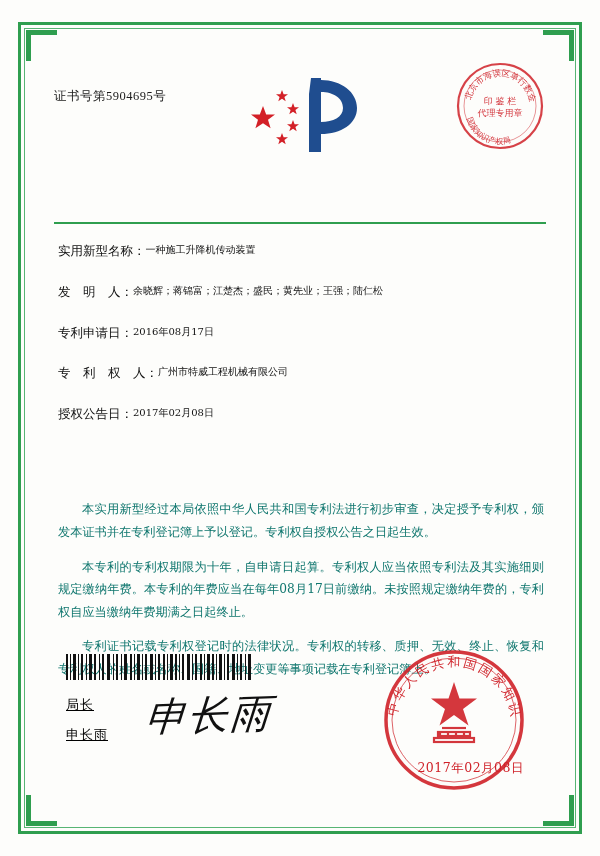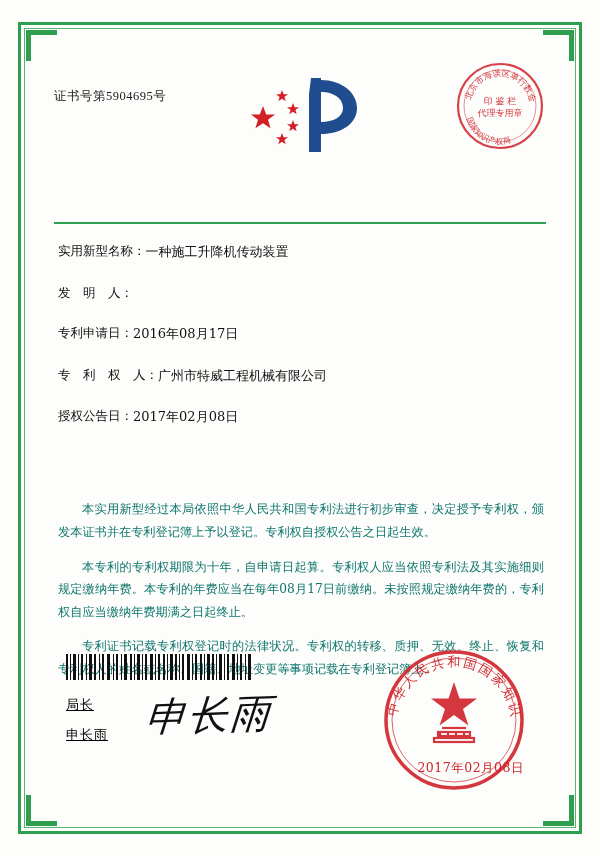--- a/index.html
+++ b/index.html
@@ -136,21 +136,21 @@
   }
   .field-label {
     white-space: pre;
     flex: 0 0 auto;
     font-family: "DejaVu Serif", serif;
     font-size: 12.5px;
   }
   .field-value {
     flex: 1 1 auto;
     font-family: "DejaVu Serif", serif;
-    font-size: 13px;
+    font-size: 10px;
   }
 
   
   .paras {
     position: absolute;
     left: 12px;
     right: 10px;
     top: 432px;
   }
   .para {
@@ -281,20 +281,21 @@
 
     <div class="title-rule"></div>
 
     <div class="fields">
       <div class="field-row">
         <span class="field-label">实用新型名称：</span>
         <span class="field-value">一种施工升降机传动装置</span>
       </div>
       <div class="field-row">
         <span class="field-label">发　明　人：</span>
+        <span class="field-value">余晓辉；蒋锦富；江楚杰；盛民；黄先业；王强；陆仁松</span>
       </div>
       <div class="field-row">
         <span class="field-label">专利申请日：</span>
         <span class="field-value">2016年08月17日</span>
       </div>
       <div class="field-row">
         <span class="field-label">专　利　权　人：</span>
         <span class="field-value">广州市特威工程机械有限公司</span>
       </div>
       <div class="field-row">

